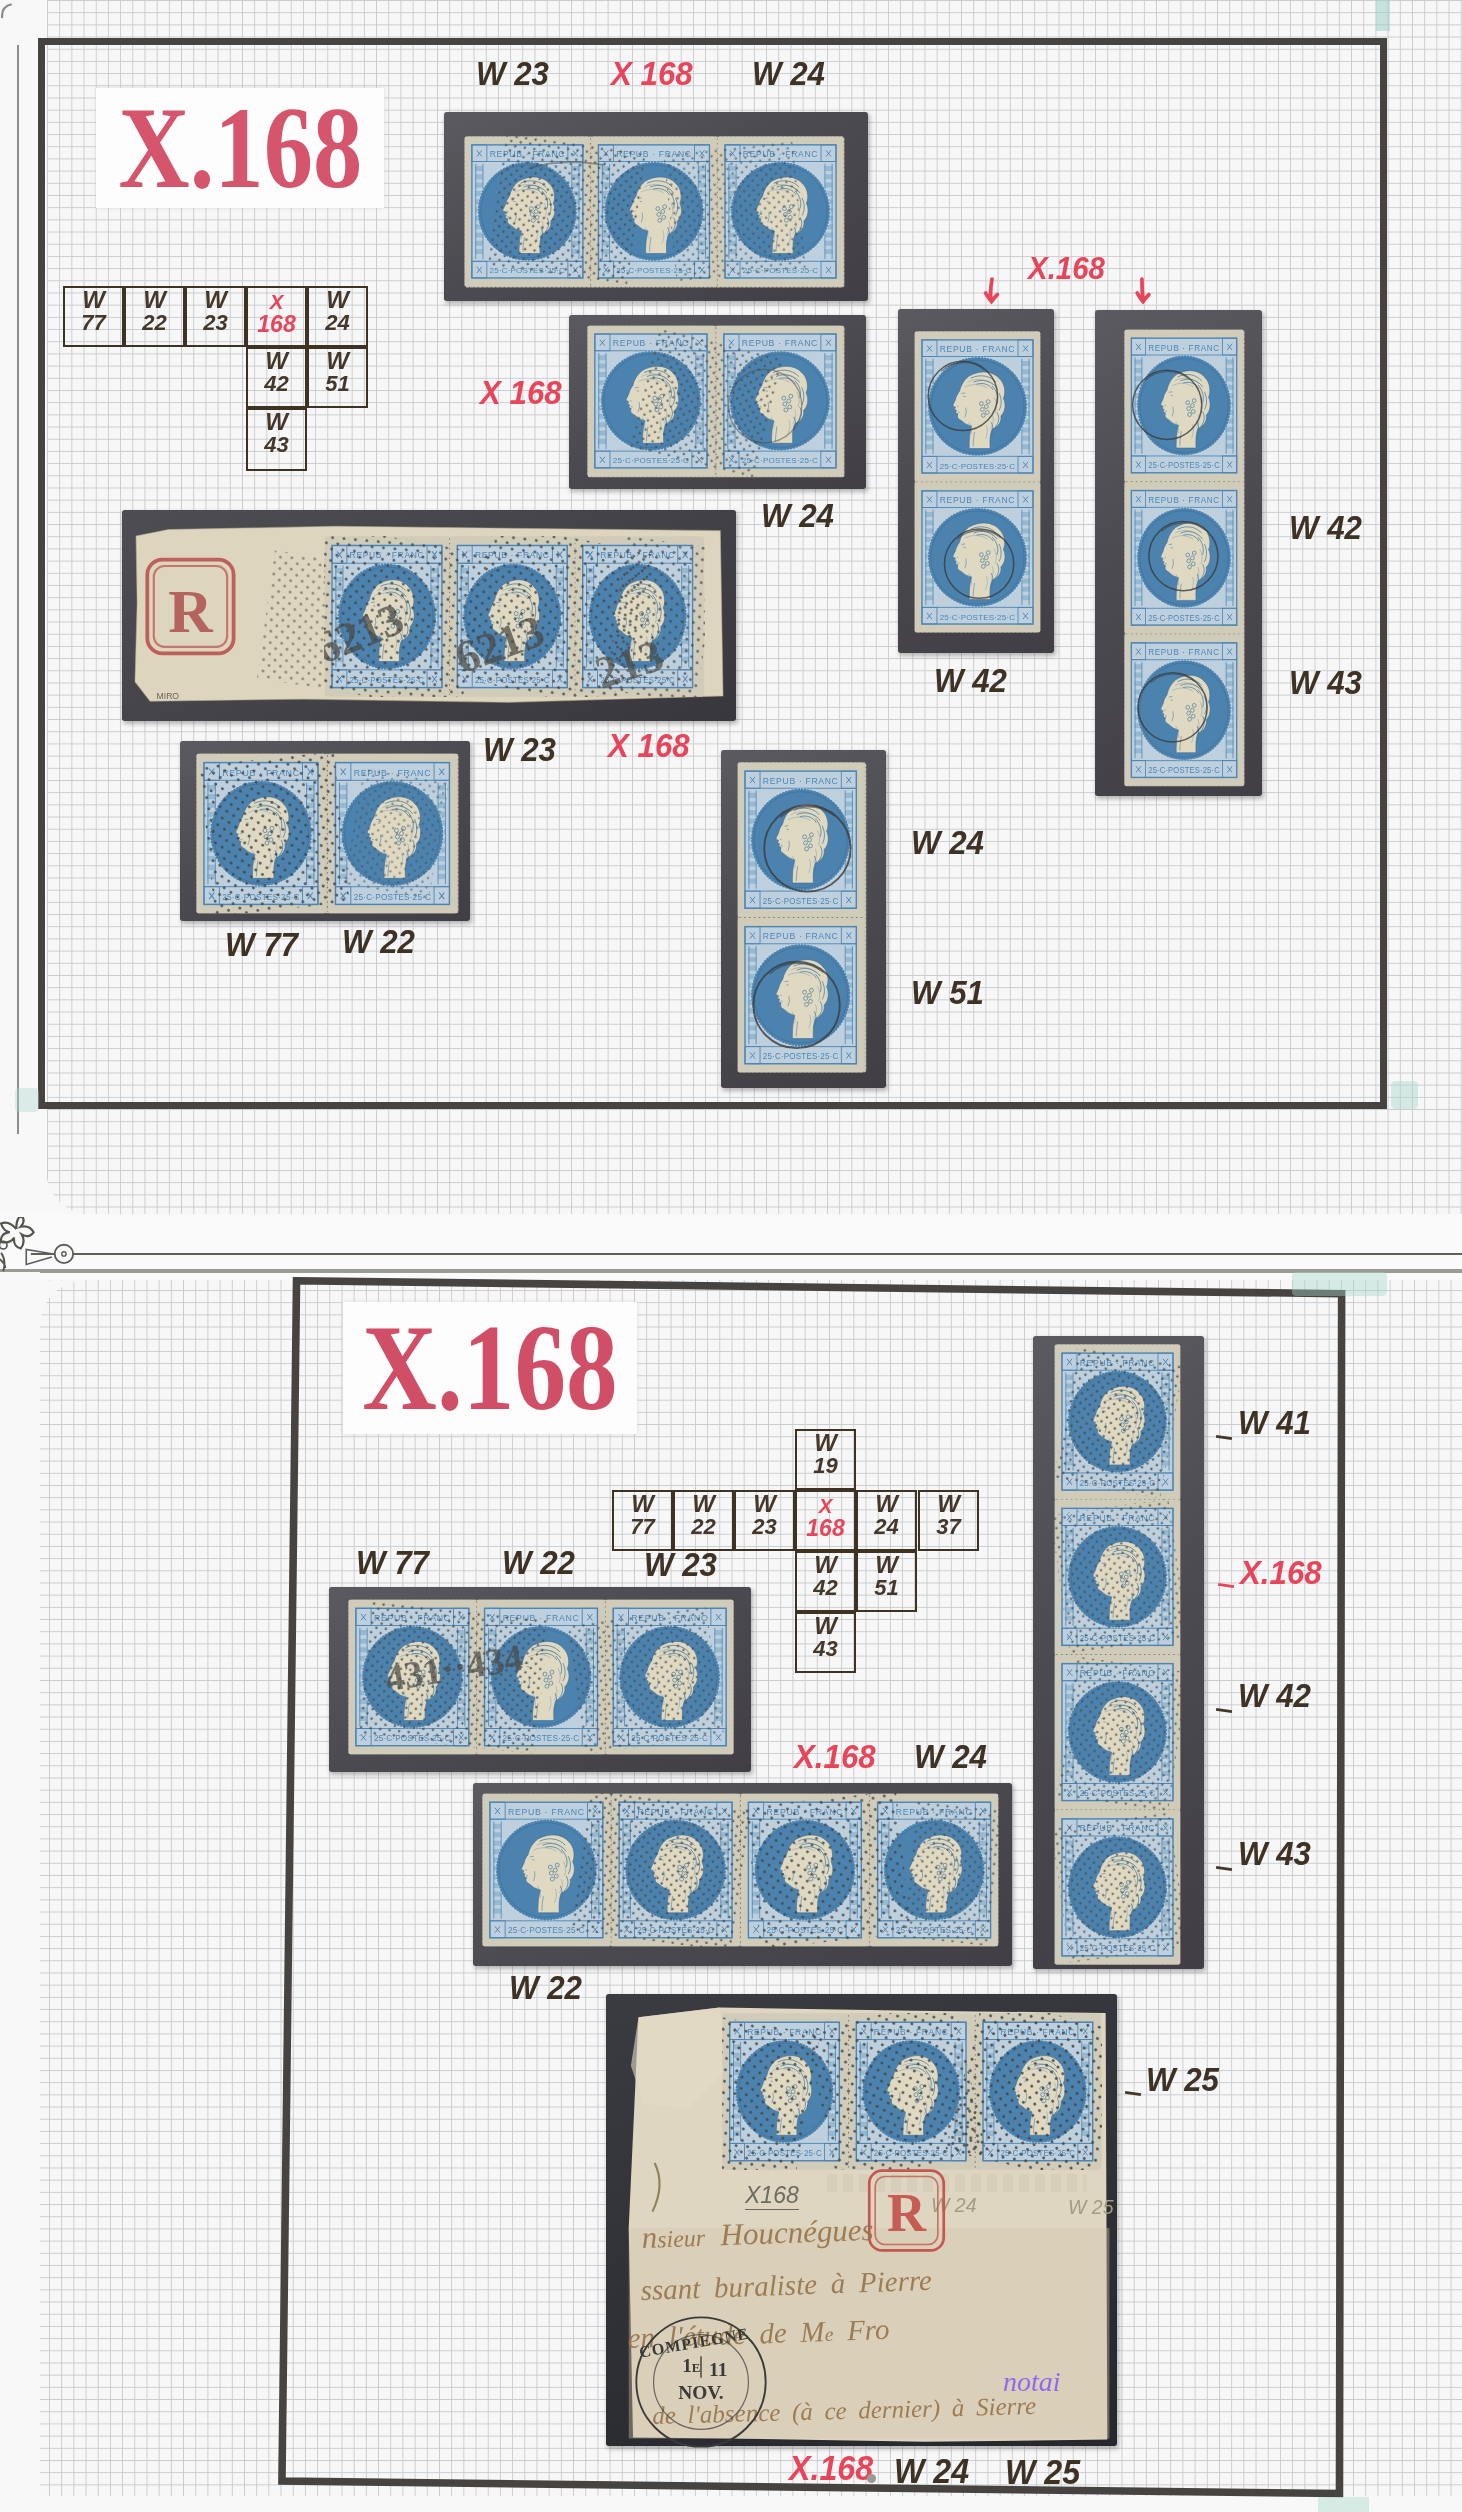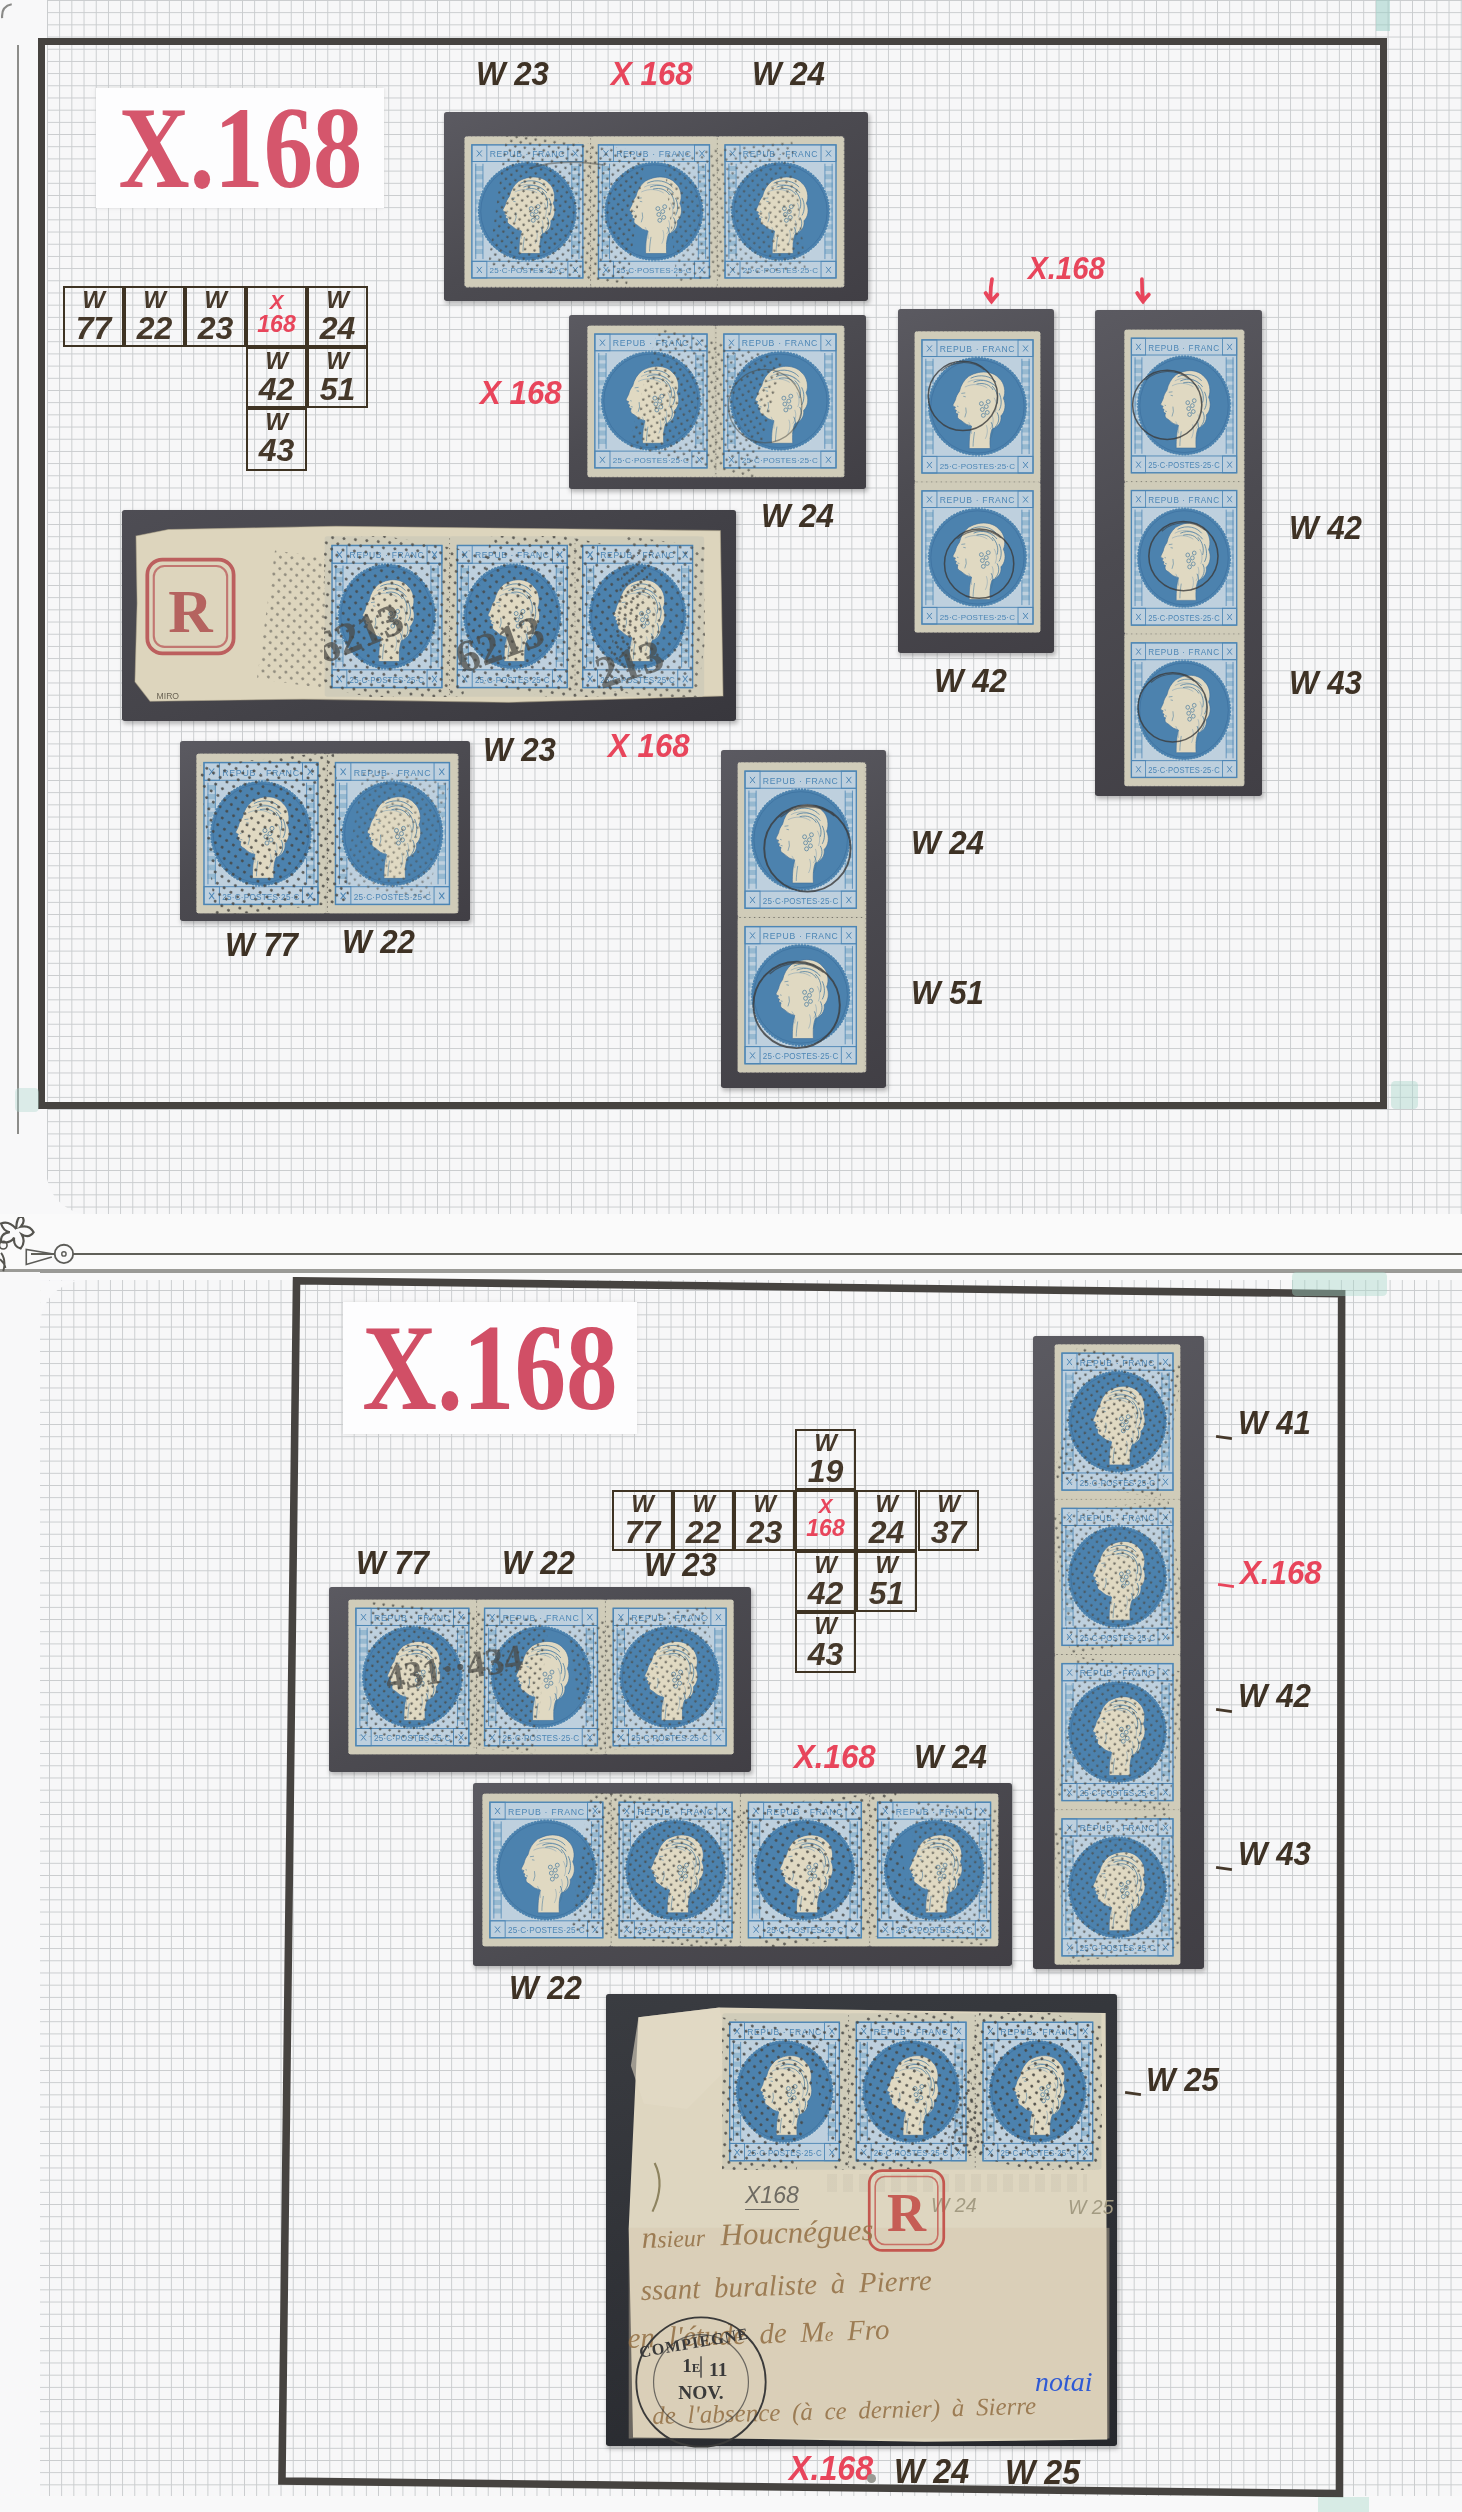--- a/index.html
+++ b/index.html
@@ -5,21 +5,21 @@
 html,body{margin:0;padding:0;background:#e8e8e8;}
 #c{position:relative;width:1463px;height:2512px;background:#f3f3f4;overflow:hidden;font-family:"Liberation Sans",sans-serif;}
 .abs{position:absolute;}
 .grid{position:absolute;background-color:#f7f7f8;background-image:linear-gradient(to right,#c9ccce 0.8px,transparent 0.8px),linear-gradient(to bottom,#c9ccce 0.8px,transparent 0.8px);background-size:12.2px 12.2px;}
 .mount{position:absolute;background:linear-gradient(155deg,#5b5a61 0%,#4c4b51 45%,#413f45 100%);border-radius:2.7px;box-shadow:1.6px 2.7px 4.3px rgba(60,60,60,0.35);}
 .hw{position:absolute;font-family:"Liberation Sans",sans-serif;font-weight:bold;font-style:italic;color:#3e3225;white-space:nowrap;transform-origin:0 0;}
 .hwr{color:#e8455b;}
 .biglbl{position:absolute;background:#fdfdfe;box-shadow:0 0 3.2px rgba(200,200,200,0.6);display:flex;align-items:center;justify-content:center;font-family:"Liberation Serif",serif;font-weight:bold;color:#d5566c;}
 .cell{position:absolute;border:2.7px solid #3e3323;box-sizing:border-box;text-align:center;font-family:"Liberation Sans",sans-serif;font-weight:bold;font-style:italic;color:#45382a;line-height:1.02;}
 .cell .t{display:block;font-size:24px;margin-top:0px;}
-.cell .n{display:block;font-size:32px;}
+.cell .n{display:block;font-size:22px;}
 </style>
 </head>
 <body>
 <div id="c">
 
 <svg width="0" height="0" style="position:absolute">
 <defs>
 <pattern id="dp" width="12.5" height="12.5" patternUnits="userSpaceOnUse" patternTransform="rotate(45)">
           <circle cx="5" cy="5" r="2.4" fill="#4a4944"></circle>
         </pattern>
@@ -456,21 +456,21 @@
 <rect x="17" y="19" width="116" height="126" rx="18" fill="none" stroke="#c4574f" stroke-width="3" opacity="0.8"></rect>
 <text x="75" y="120" font-size="100" font-weight="bold" text-anchor="middle" fill="#c4534c" opacity="0.92" font-family="Liberation Serif,serif">R</text>
 </svg>
 
 <div class="abs" style="left:641px;top:2220px;font-size:31px;font-style:italic;color:#96744a;opacity:0.9;word-spacing:7.6px;font-family:'Liberation Serif',serif;white-space:nowrap;transform:rotate(-2deg);transform-origin:0 0;">n<span style="font-size:24px">sieur</span> Houcnégues</div>
 
 <div class="abs" style="left:640px;top:2274px;font-size:29px;font-style:italic;color:#96744a;opacity:0.9;word-spacing:6.5px;font-family:'Liberation Serif',serif;white-space:nowrap;transform:rotate(-2deg);transform-origin:0 0;">ssant buraliste à Pierre</div>
 
 <div class="abs" style="left:627px;top:2322px;font-size:29px;font-style:italic;color:#96744a;opacity:0.9;word-spacing:6.5px;font-family:'Liberation Serif',serif;white-space:nowrap;transform:rotate(-2deg);transform-origin:0 0;">en l'étude de M<span style="font-size:19.5px">e</span>  Fro</div>
 
-<div class="abs" style="left:1035px;top:2366px;font-size:28px;font-style:italic;color:#1d4ed8;opacity:0.9;word-spacing:6.5px;font-family:'Liberation Serif',serif;white-space:nowrap;">notai</div>
+<div class="abs" style="left:1003px;top:2366px;font-size:28px;font-style:italic;color:#8b5cf6;opacity:0.9;word-spacing:6.5px;font-family:'Liberation Serif',serif;white-space:nowrap;">notai</div>
 
 <div class="abs" style="left:652px;top:2402px;font-size:25px;font-style:italic;color:#96744a;opacity:0.9;word-spacing:5.4px;font-family:'Liberation Serif',serif;white-space:nowrap;transform:rotate(-1.5deg);transform-origin:0 0;">de l'absence (à ce dernier) à Sierre</div>
 
 <svg class="abs" style="left:632px;top:2313px;" width="138" height="138" viewBox="0 0 256 256">
 <circle cx="128" cy="128" r="120" fill="none" stroke="#3a3a3a" stroke-width="3.4"></circle>
 <circle cx="128" cy="128" r="88" fill="none" stroke="#3a3a3a" stroke-width="2.2" opacity="0.7"></circle>
 <text x="128" y="64" font-size="30" font-weight="bold" fill="#3a3a3a" text-anchor="middle" transform="rotate(-10 128 128)" font-family="Liberation Serif,serif" letter-spacing="2">COMPIEGNE</text>
 <text x="110" y="110" font-size="36" font-weight="bold" fill="#3a3a3a" text-anchor="middle" font-family="Liberation Serif,serif">1<tspan font-size="24">E</tspan></text>
 <text x="160" y="116" font-size="36" font-weight="bold" fill="#3a3a3a" text-anchor="middle" font-family="Liberation Serif,serif">11</text>
 <text x="128" y="160" font-size="36" font-weight="bold" fill="#3a3a3a" text-anchor="middle" font-family="Liberation Serif,serif">NOV.</text>

